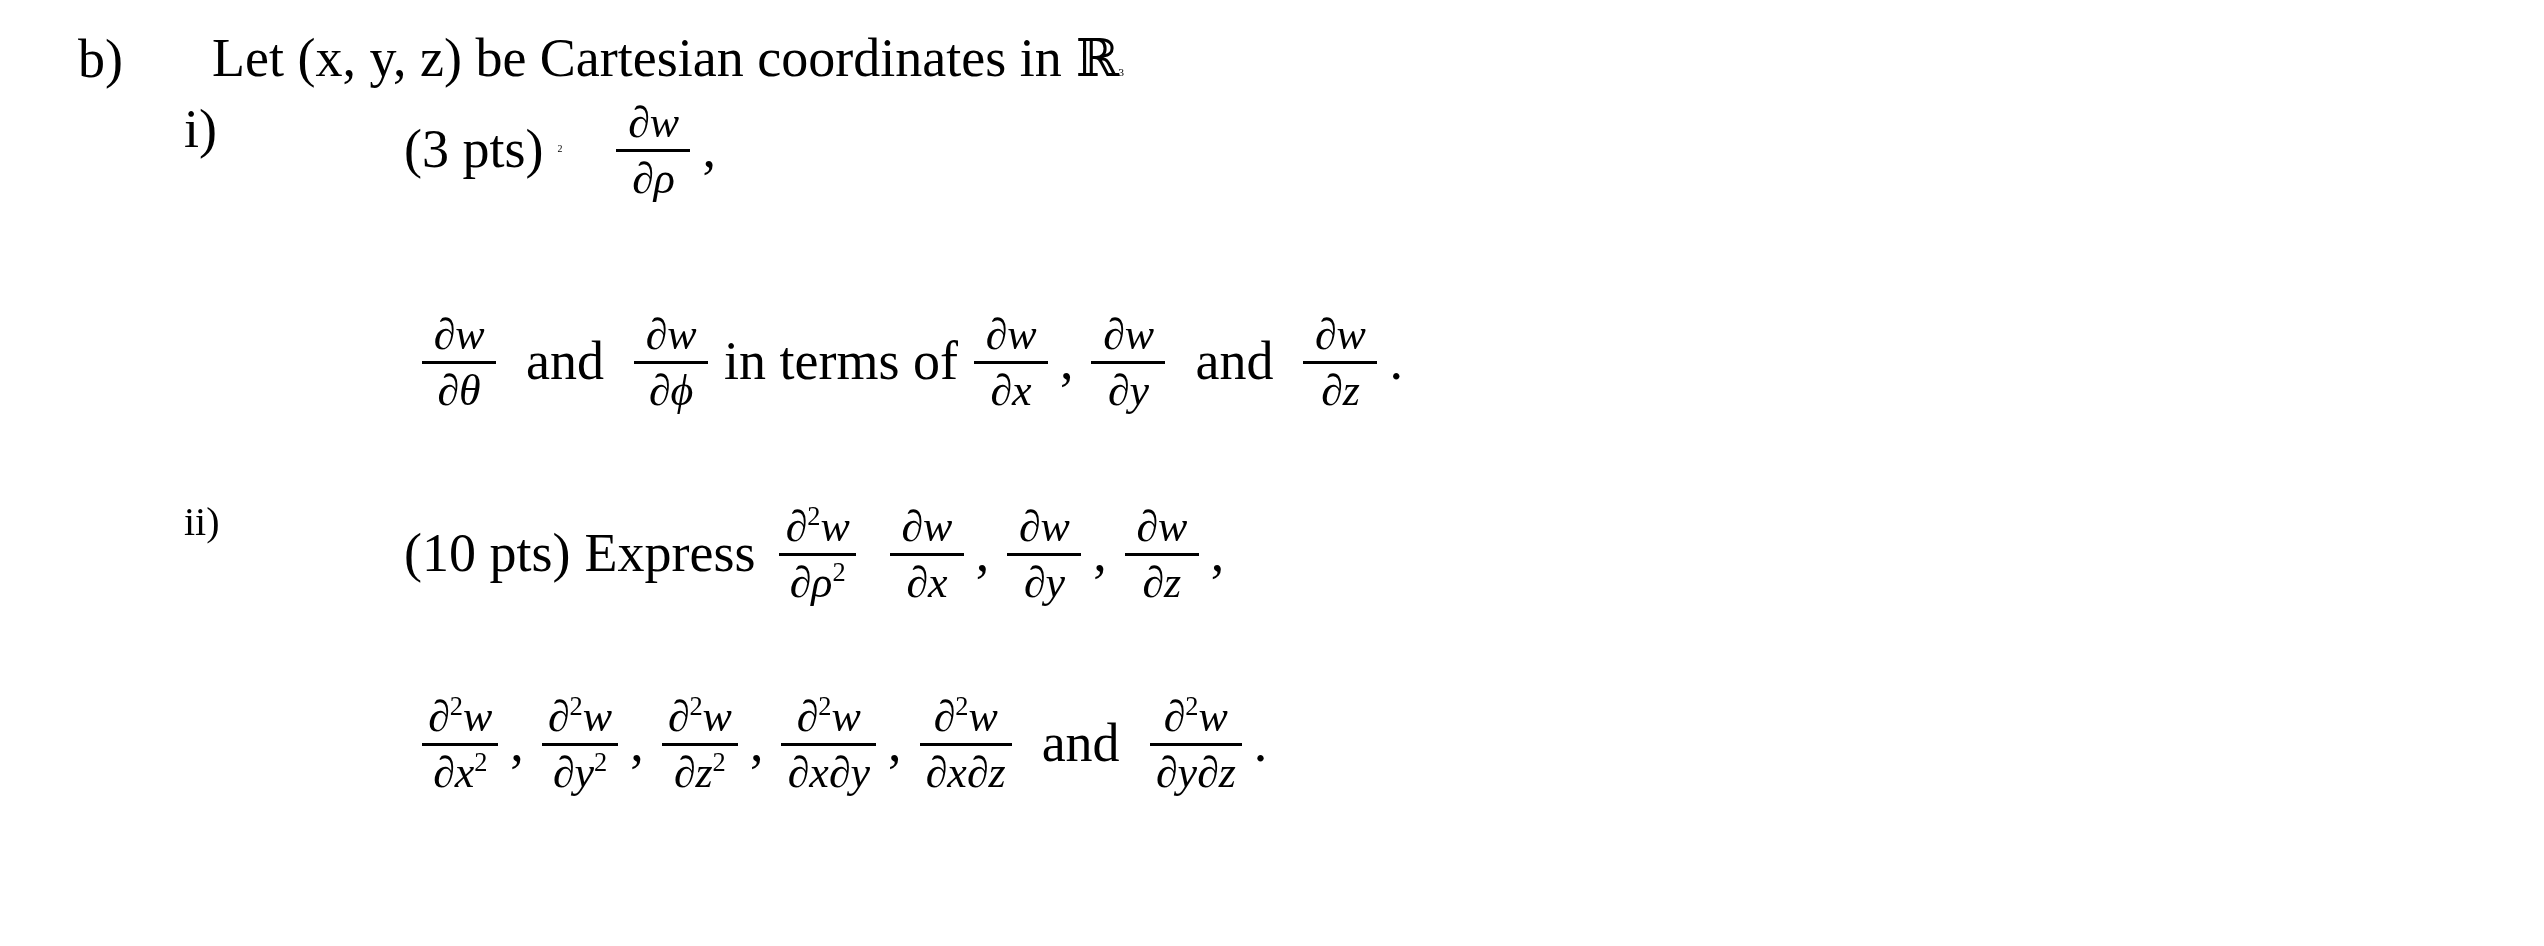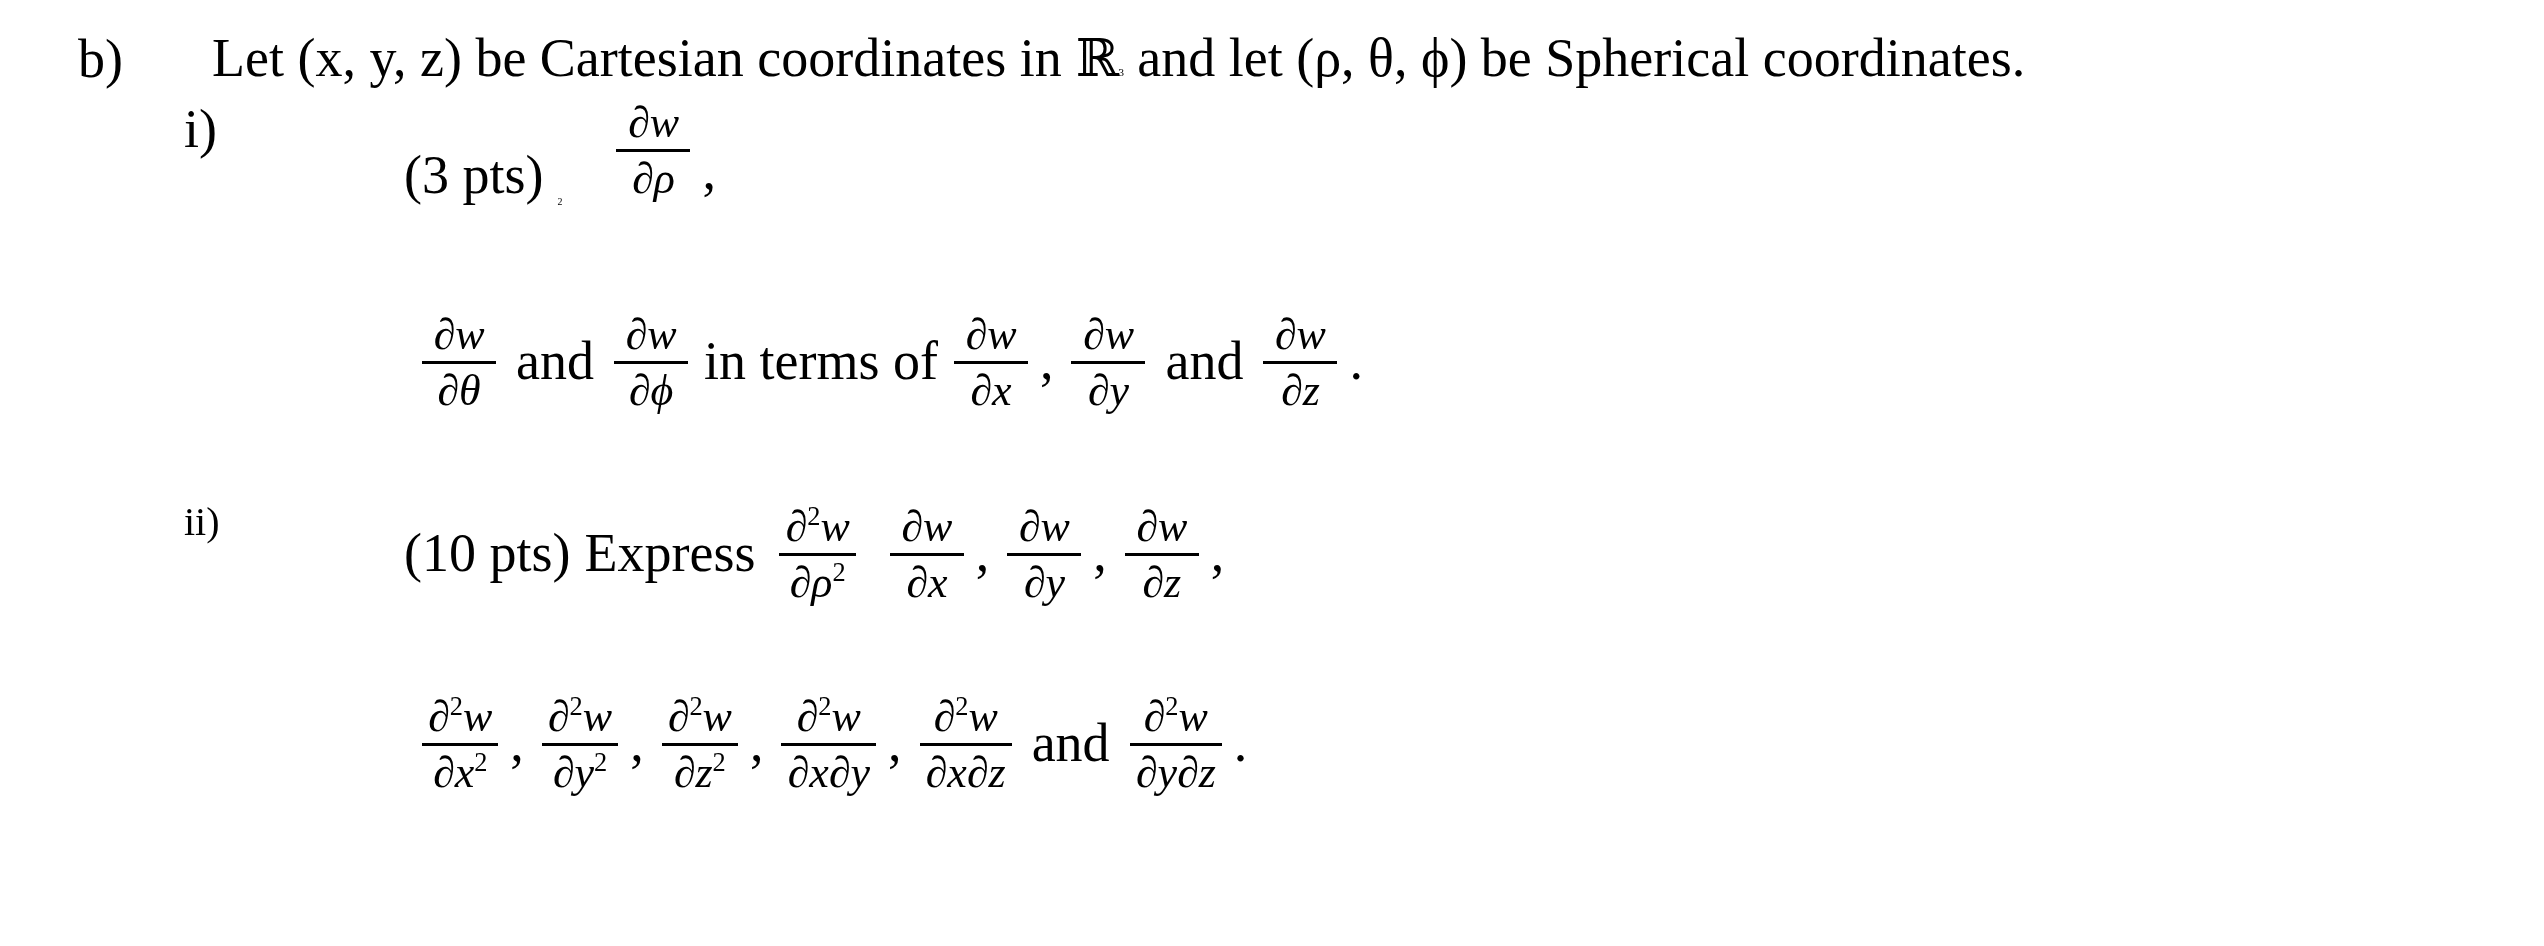--- a/index.html
+++ b/index.html
@@ -82,44 +82,43 @@
   }
   .frac .exp {
     font-size: 0.6em;
     vertical-align: super;
     line-height: 0;
     font-style: normal;
   }
   .partial { font-style: italic; font-family: "Liberation Serif", serif; }
 
   .comma-after { font-size: 54px; font-style: normal; margin-left: 2px; margin-right: 8px; }
-  .word { font-size: 54px; margin: 0 10px; }
+  .word { font-size: 54px; margin: 0 20px; }
   .word.tight { margin: 8px 6px; }
   .gap-sm { display: inline-block; width: 14px; }
   .gap-md { display: inline-block; width: 30px; }
 </style>
 </head>
 <body>
 
 <div class="page">
 
   <span class="label-b">b)</span>
 
   <div class="line" style="left:212px; top:28px;">
     <span class="txt">Let (x, y, z) be Cartesian coordinates in</span>
     <span class="gap-sm"></span>
     <span class="bbR">ℝ</span>
       <span class="bbR sup">3</span>
     <span class="gap-sm"></span>
-    <span class="txt">and let (ρ, θ, ϕ) be Spherical coordinates.</span>
   </div>
 
   <span class="label-i">i)</span>
 
-  <div class="line frac-line" style="left:404px; top:96px;align-items:flex-end;">
+  <div class="line frac-line" style="left:404px; top:96px;">
     <span class="txt">(3 pts)</span>
     <span class="gap-sm"></span>
       <span class="txt sup">2</span>
     <span class="gap-sm"></span>
     <span class="gap-md"></span>
     <span class="frac">
       <span class="num"><span class="partial">∂</span><span>w</span></span>
       <span class="bar"></span>
       <span class="den"><span class="partial">∂</span><span>ρ</span></span>
     </span>

